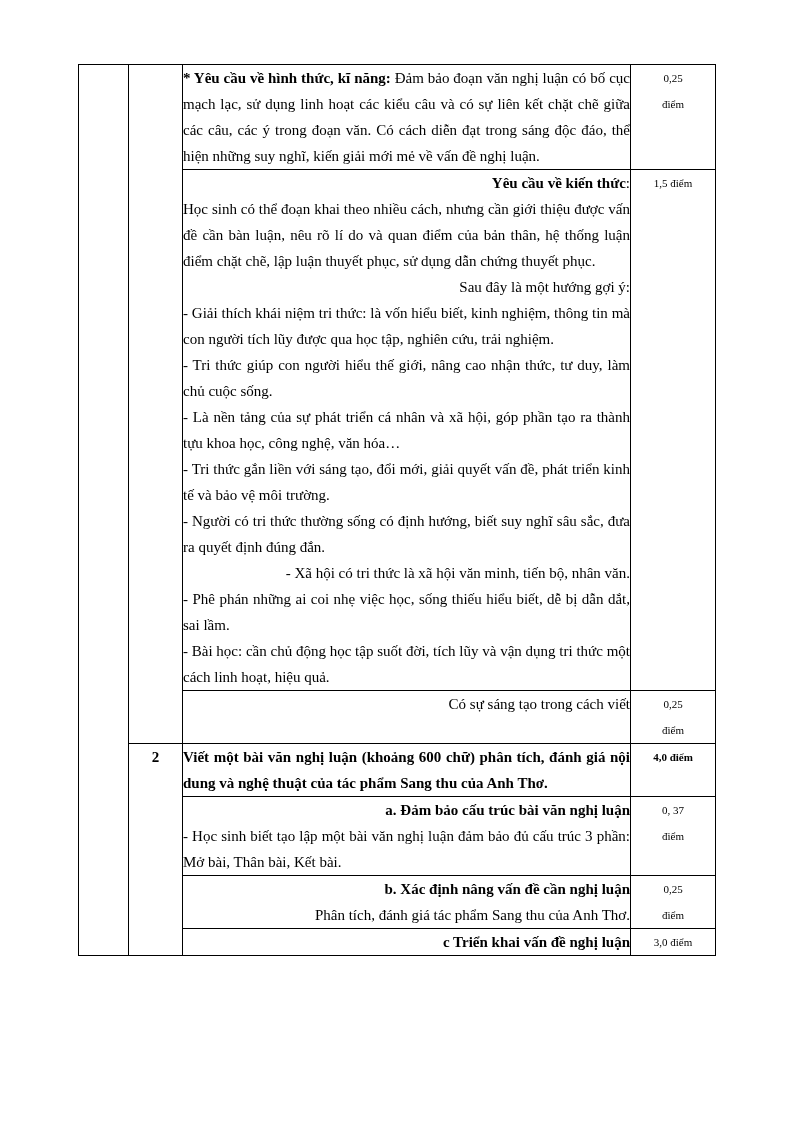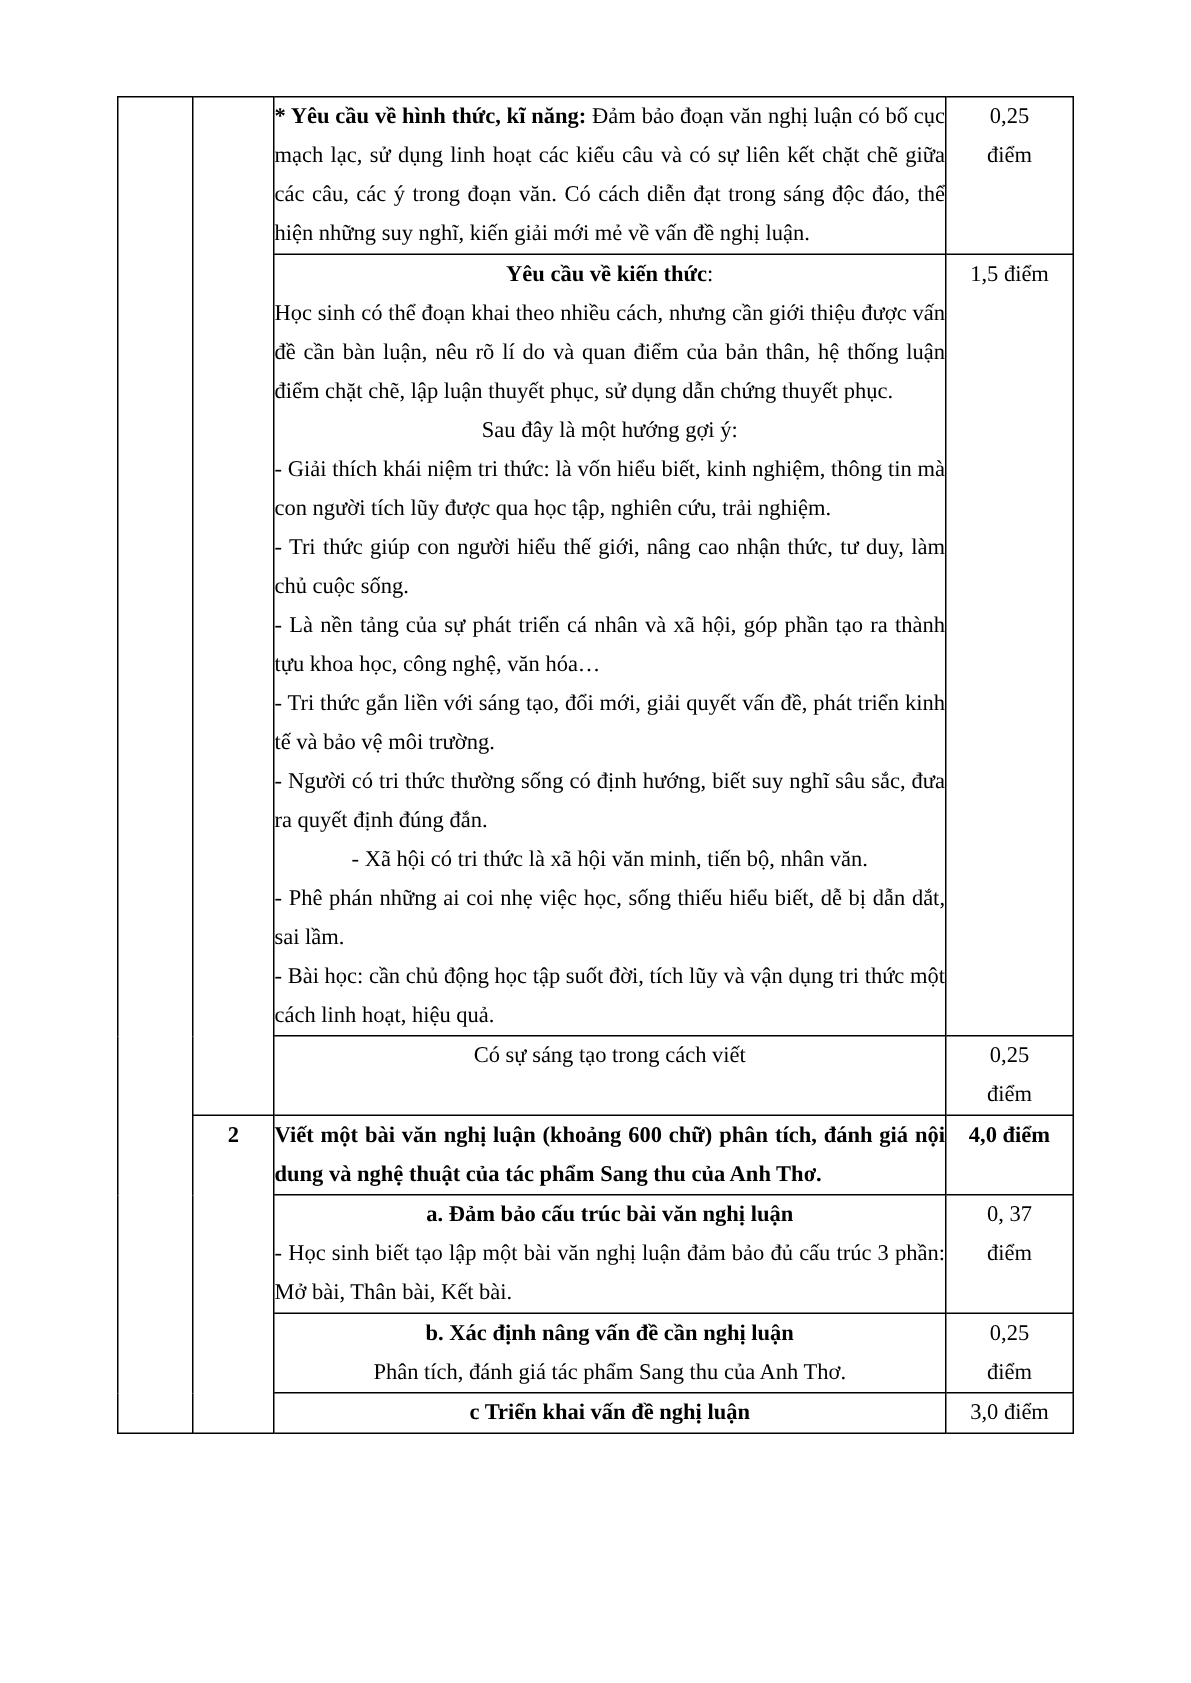--- a/index.html
+++ b/index.html
@@ -50,33 +50,33 @@
   }
   .cell-content {
     font-size: 15px;
     line-height: 26px;
     text-align: justify;
     padding: 3px 6px 6px 8px;
     hyphens: none;
   }
   .cell-points {
     text-align: center;
-    font-size: 15px;
+    font-size: 11px;
     line-height: 26px;
     padding: 3px 3px 6px 3px;
   }
   .cell-points.bold { font-weight: bold; }
   .cell-content p {
     margin: 0;
     text-align: justify;
     text-justify: inter-word;
   }
   .cell-content p.last-line,
   .cell-content p.noj {
-    text-align: center;
+    text-align: right;
   }
   .cell-content .b { font-weight: bold; }
   .cell-content.all-bold { font-weight: bold; }
   .spacer-line { height: 26px; }
 </style>
 </head>
 <body>
 
 <div class="page">
 

